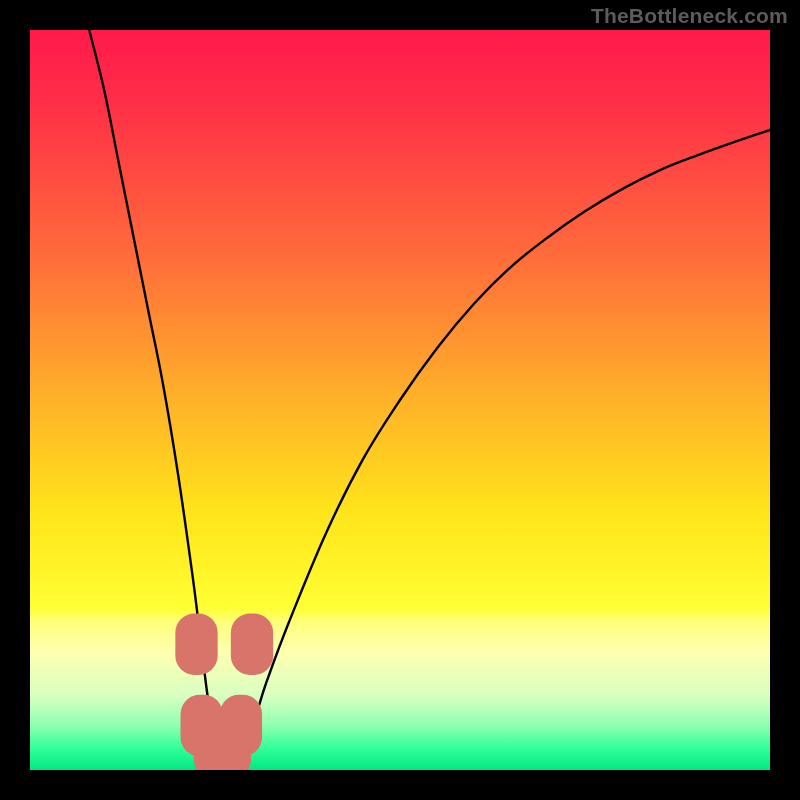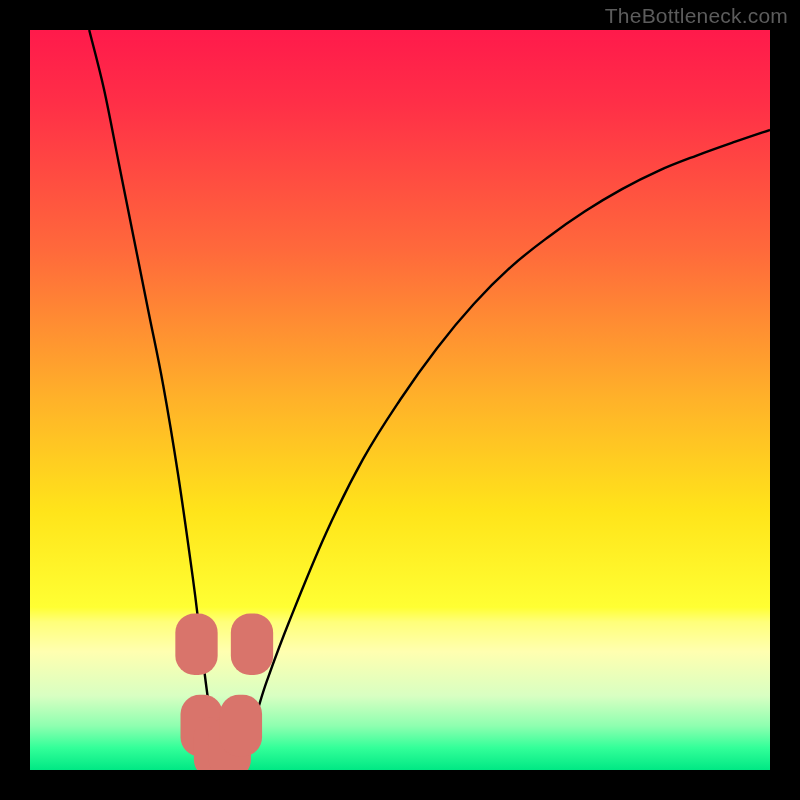--- a/index.html
+++ b/index.html
@@ -25,21 +25,21 @@
     top: 0;
     width: 740px;
     height: 740px;
   }
   .watermark {
     position: absolute;
     top: 4px;
     right: 12px;
     color: #5c5c5c;
     font-size: 21px;
-    font-weight: 400;
+    font-weight: 700;
     letter-spacing: 0.2px;
     z-index: 10;
   }
   svg { display: block; }
 </style>
 </head>
 <body>
 
 <div class="watermark">TheBottleneck.com</div>
 

